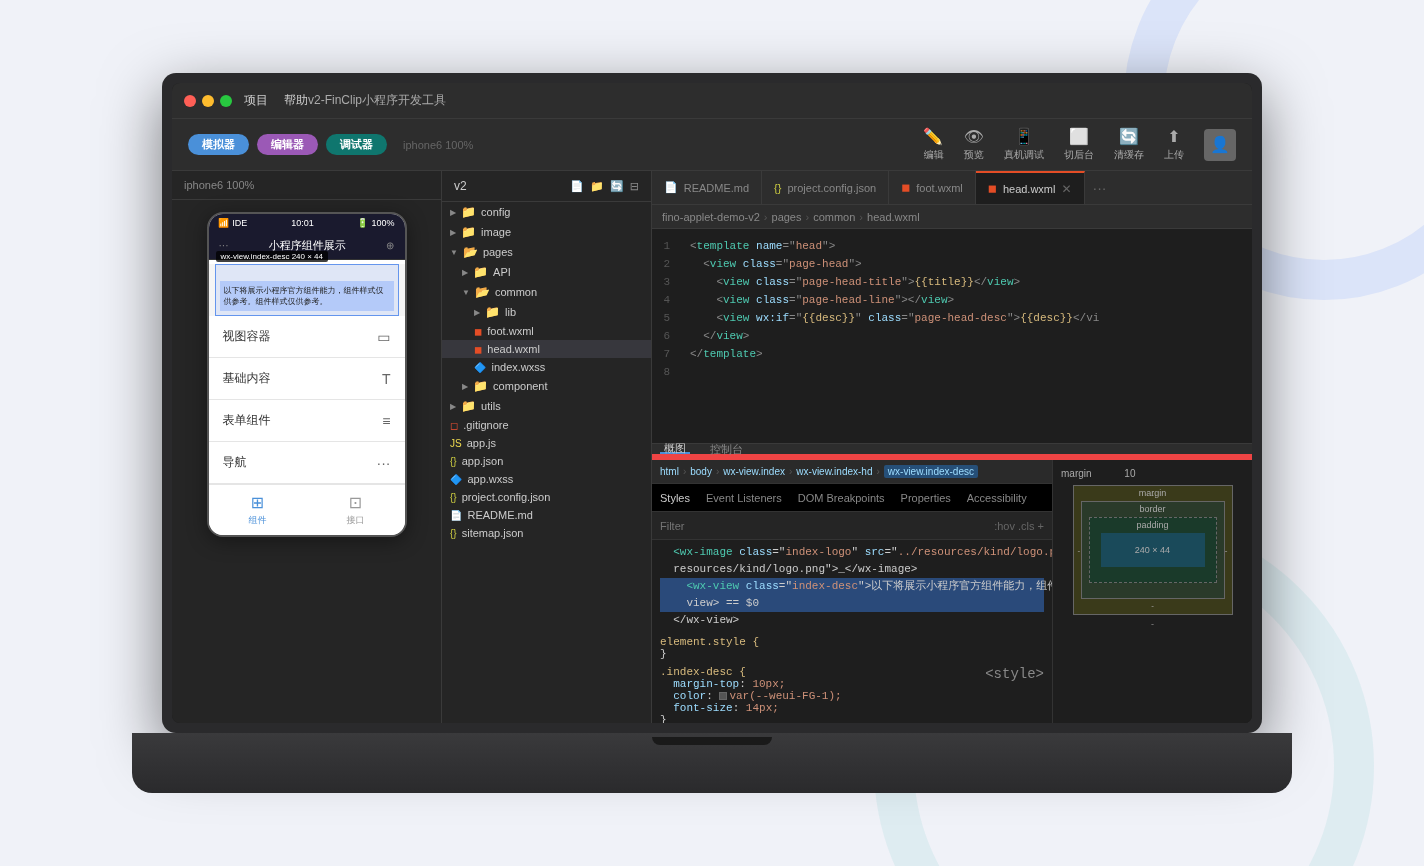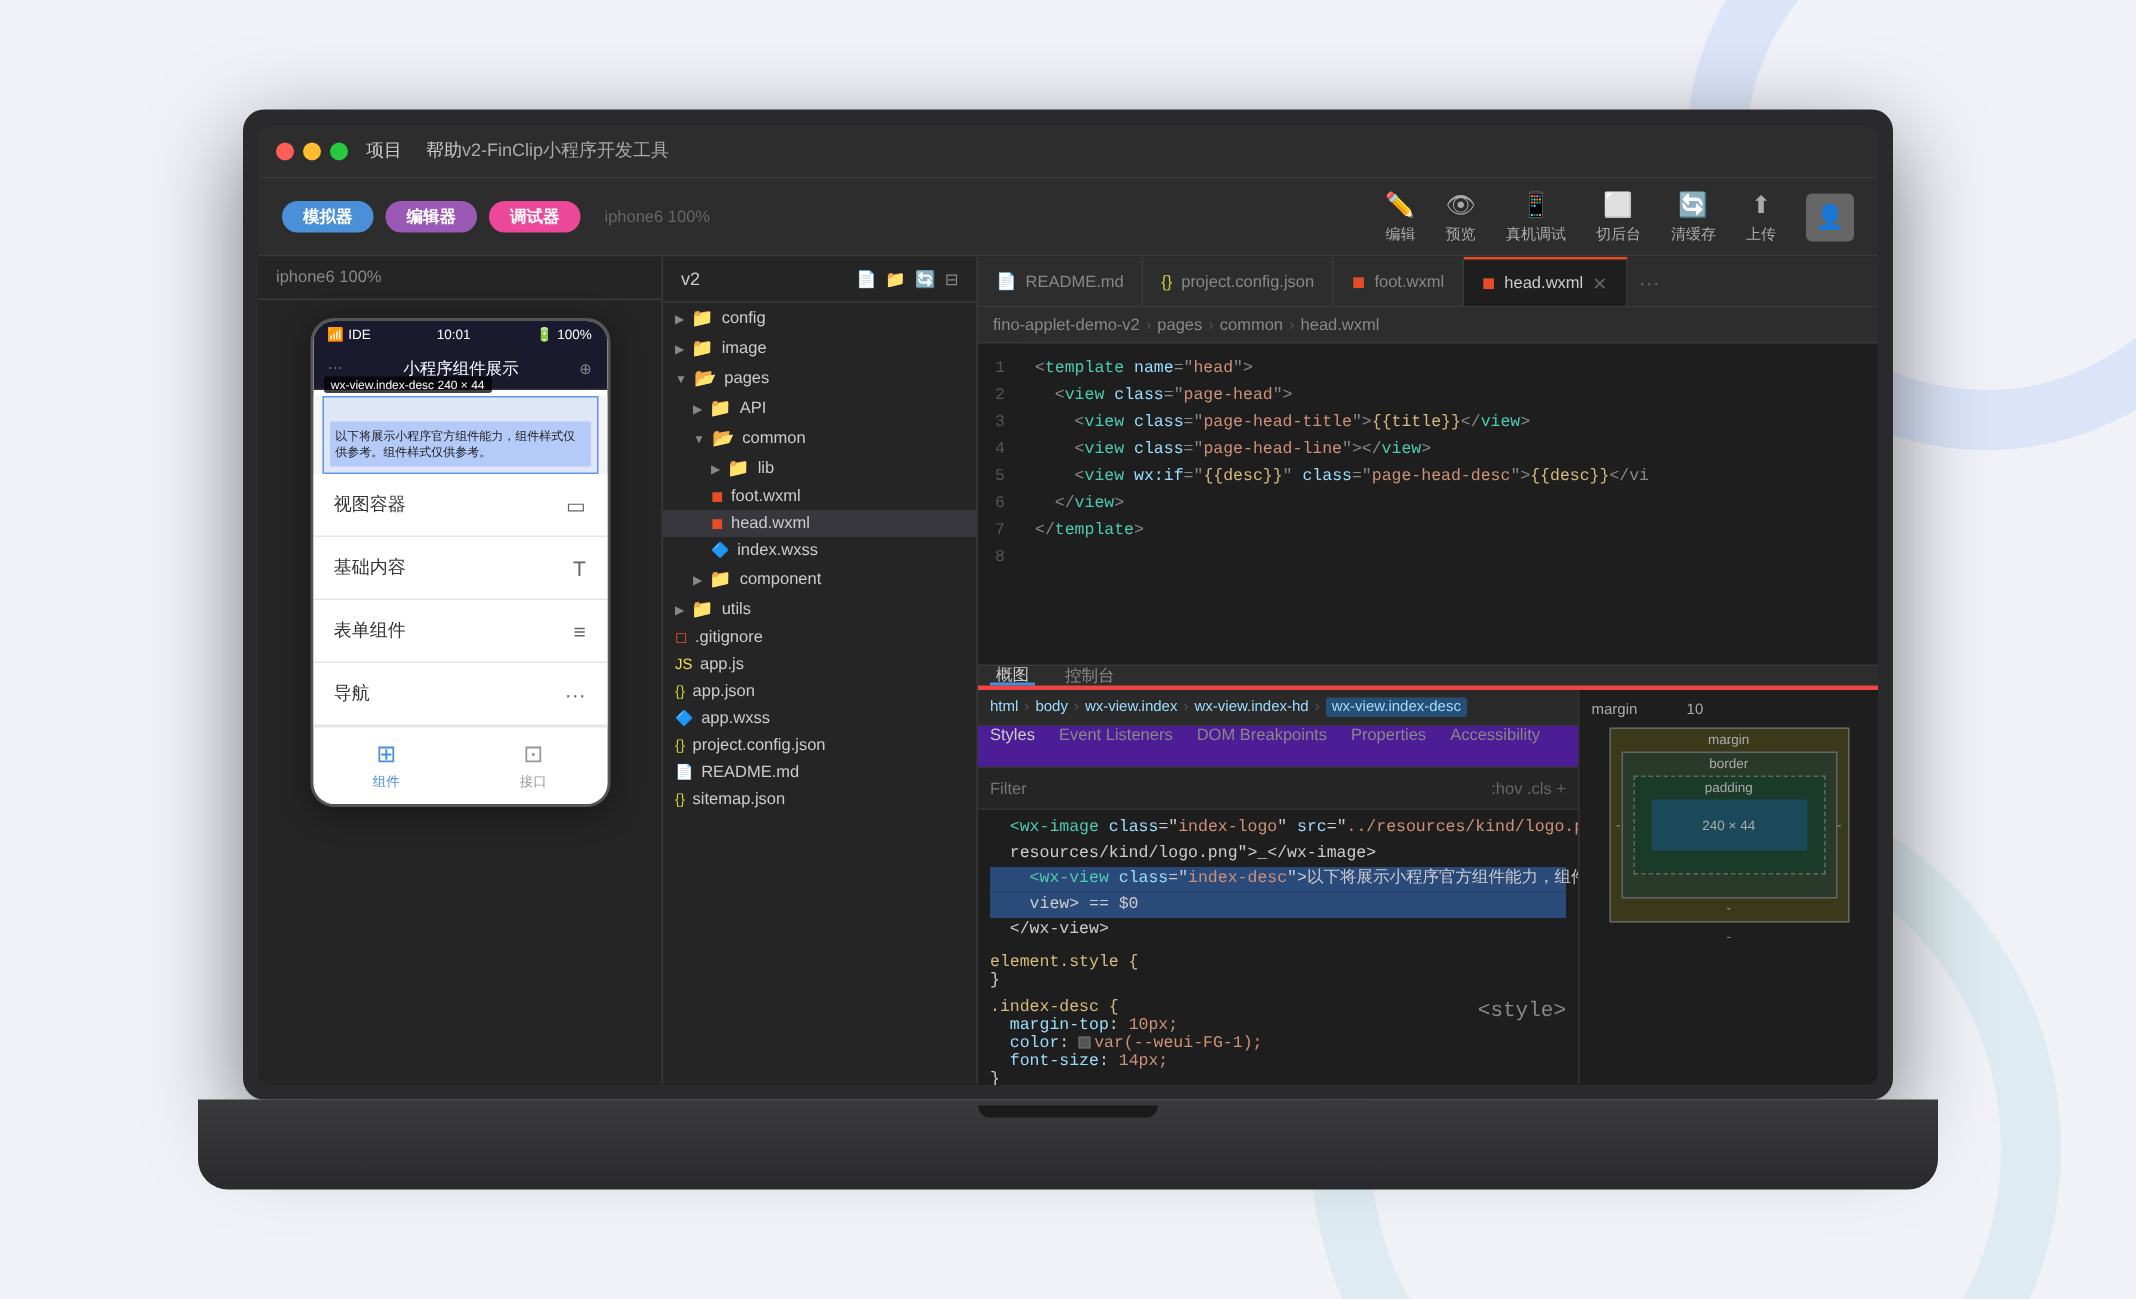--- a/index.html
+++ b/index.html
@@ -147,21 +147,21 @@
       font-weight: bold;
     }
     .tb-btn-pill {
       background: #4a90d9;
       color: white;
       border-radius: 12px;
       padding: 3px 14px;
       font-size: 11px;
     }
     .tb-btn-pill.purple { background: #9b59b6; }
-    .tb-btn-pill.green { background: #ec4899; }
+    .tb-btn-pill.green { background: #0f766e; }
 
     .toolbar-center {
       flex: 1;
       text-align: center;
       font-size: 12px;
       color: #ccc;
     }
 
     .toolbar-right {
       display: flex;
@@ -464,21 +464,21 @@
       flex-shrink: 0;
     }
 
     .devtools-tabs {
       height: 16px;
       background: #2d2d2d;
       display: flex;
       align-items: center;
       padding: 0 8px;
       gap: 16px;
-      border-bottom: 3px solid #ef4444;
+      border-bottom: 6px solid #ef4444;
     }
 
     .devtab {
       font-size: 11px;
       color: #888;
       cursor: pointer;
       padding: 0 4px;
       height: 100%;
       display: flex;
       align-items: center;
@@ -528,23 +528,23 @@
       border: none;
       outline: none;
       color: #ccc;
       font-size: 11px;
       flex: 1;
     }
     .styles-filter-hint { font-size: 11px; color: #666; }
 
     .styles-tabs {
       height: 28px;
-      background: #4c1d95;
-      display: flex;
-      align-items: flex-start;
+      background: #000000;
+      display: flex;
+      align-items: center;
       padding: 0 8px;
       gap: 16px;
       border-bottom: 1px solid #333;
       flex-shrink: 0;
     }
     .styles-tab { font-size: 11px; color: #888; cursor: pointer; }
     .styles-tab.active { color: #ccc; }
 
     .styles-content {
       flex: 1;

